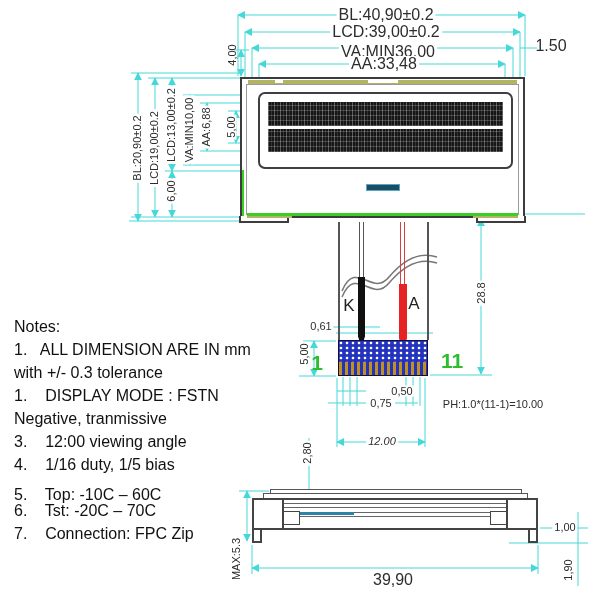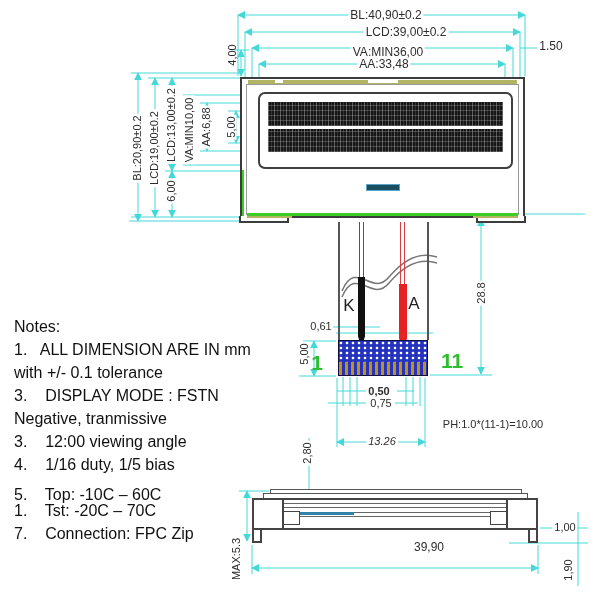--- a/index.html
+++ b/index.html
@@ -6,21 +6,21 @@
   #canvas{position:relative;width:600px;height:600px;background:#fff;overflow:hidden;
           font-family:"Liberation Sans",sans-serif;}
   #canvas *{box-sizing:border-box;}
   .abs{position:absolute;}
   svg.layer{position:absolute;left:0;top:0;width:600px;height:600px;}
   
   .lbl{position:absolute;font-size:11px;color:#2d2d2d;white-space:nowrap;
        transform:translate(-50%,-50%);line-height:1;}
   .rot{transform:translate(-50%,-50%) rotate(-90deg);}
   .wbg{background:#fff;padding:0 2px;}
-  .lg{font-size:12px;}
+  .lg{font-size:16px;}
   .ital{font-style:italic;}
   .pinnum{font-size:21px;font-weight:bold;color:#2ebd2e;}
   .wirelbl{font-size:17px;color:#222;}
   
   .note{position:absolute;left:14px;font-size:16px;color:#111;white-space:pre;}
   
   .fv-body{left:240px;top:77px;width:285px;height:141px;border:2px solid #3c3c3c;background:#fff;}
   .fv-tab{height:7px;border:2px solid #3c3c3c;border-top:none;background:#fff;top:216px;width:50px;}
   .fv-khaki{left:248px;top:80px;width:269px;height:4px;background:#b3b364;}
   .fv-notch{top:80px;height:3px;background:#fff;}
@@ -192,59 +192,59 @@
     <div class="abs sv-cap" style="left:252px;border-right:2px solid #444;"></div>
     <div class="abs sv-cap" style="left:506px;border-left:2px solid #444;"></div>
     <div class="abs sv-notch" style="left:283px;"></div>
     <div class="abs sv-notch" style="left:490px;"></div>
     <div class="abs sv-foot" style="left:252px;"></div>
     <div class="abs sv-foot" style="left:528px;"></div>
   </div>
 
   <div>
     <div class="lbl lg wbg" style="left:386px;top:15px;">BL:40,90±0.2</div>
-    <div class="lbl lg wbg" style="left:406px;top:32px;">LCD:39,00±0.2</div>
+    <div class="lbl lg wbg" style="left:386px;top:32px;">LCD:39,00±0.2</div>
     <div class="lbl lg wbg" style="left:388px;top:52px;">VA:MIN36,00</div>
     <div class="lbl lg wbg" style="left:384px;top:64px;">AA:33,48</div>
     <div class="lbl lg" style="left:551px;top:46px;">1.50</div>
     <div class="lbl rot" style="left:232px;top:55px;">4,00</div>
 
     <div class="lbl rot wbg" style="left:137px;top:148px;">BL:20,90±0.2</div>
     <div class="lbl rot wbg" style="left:154px;top:148px;">LCD:19,00±0.2</div>
     <div class="lbl rot wbg" style="left:171px;top:125px;">LCD:13,00±0.2</div>
     <div class="lbl rot wbg" style="left:171px;top:191px;">6,00</div>
     <div class="lbl rot wbg" style="left:189px;top:130px;">VA:MIN10,00</div>
     <div class="lbl rot wbg" style="left:206px;top:127px;">AA:6,88</div>
     <div class="lbl rot wbg" style="left:231px;top:127px;">5,00</div>
 
     <div class="lbl wirelbl" style="left:349px;top:305px;">K</div>
     <div class="lbl wirelbl" style="left:414px;top:303px;">A</div>
     <div class="lbl wbg" style="left:321px;top:326px;">0,61</div>
     <div class="lbl rot wbg" style="left:304px;top:354px;">5,00</div>
     <div class="lbl pinnum" style="left:317px;top:362px;">1</div>
     <div class="lbl pinnum" style="left:452px;top:360px;">11</div>
     <div class="lbl rot wbg" style="left:481px;top:293px;">28.8</div>
-    <div class="lbl wbg" style="left:379px;top:391px;font-weight:bold;">0,50</div>
+    <div class="lbl wbg" style="left:402px;top:391px;">0,50</div>
     <div class="lbl wbg" style="left:381px;top:403px;">0,75</div>
-    <div class="lbl" style="left:493px;top:424px;">PH:1.0*(11-1)=10.00</div>
-    <div class="lbl ital wbg" style="left:382px;top:441px;">13.26</div>
+    <div class="lbl" style="left:493px;top:404px;">PH:1.0*(11-1)=10.00</div>
+    <div class="lbl ital wbg" style="left:382px;top:441px;">12.00</div>
 
     <div class="lbl rot wbg" style="left:307px;top:453px;">2,80</div>
     <div class="lbl rot wbg" style="left:236px;top:559px;">MAX:5.3</div>
-    <div class="lbl lg wbg" style="left:393px;top:547px;margin-left:36px;">39,90</div>
+    <div class="lbl lg wbg" style="left:393px;top:580px;">39,90</div>
     <div class="lbl wbg" style="left:565px;top:527px;">1,00</div>
     <div class="lbl rot wbg" style="left:568px;top:570px;">1,90</div>
   </div>
 
   <div>
     <div class="note" style="top:318px;">Notes:</div>
     <div class="note" style="top:341px;">1.   ALL DIMENSION ARE IN mm</div>
-    <div class="note" style="top:364px;">with +/- 0.1 tolerance</div>
-    <div class="note" style="top:387px;">3.    DISPLAY MODE : FSTN</div>
+    <div class="note" style="top:364px;">with +/- 0.3 tolerance</div>
+    <div class="note" style="top:387px;">1.    DISPLAY MODE : FSTN</div>
     <div class="note" style="top:410px;">Negative, tranmissive</div>
     <div class="note" style="top:433px;">3.    12:00 viewing angle</div>
     <div class="note" style="top:456px;">4.    1/16 duty, 1/5 bias</div>
     <div class="note" style="top:486px;">5.    Top: -10C – 60C</div>
-    <div class="note" style="top:502px;">1.    Tst: -20C – 70C</div>
+    <div class="note" style="top:502px;">6.    Tst: -20C – 70C</div>
     <div class="note" style="top:525px;">7.    Connection: FPC Zip</div>
   </div>
 
 </div>
 
 </body></html>

